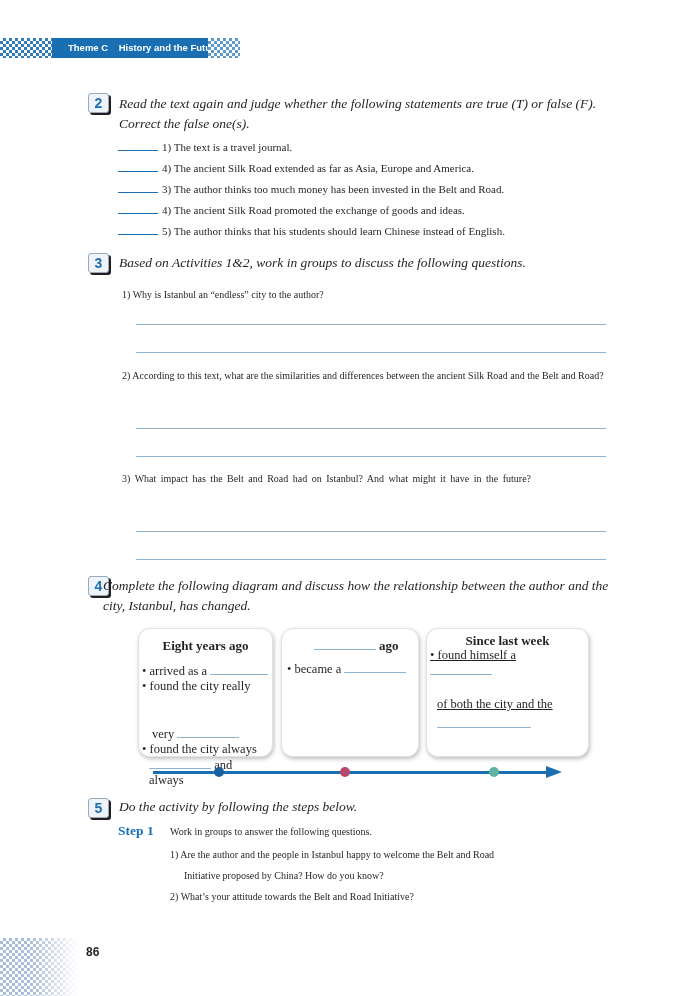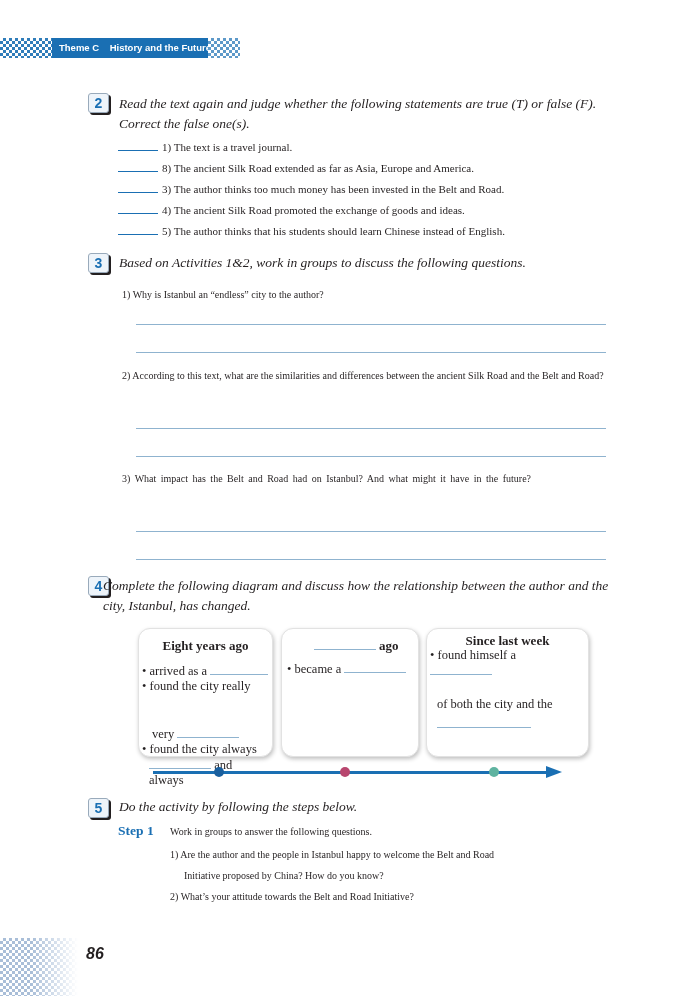--- a/index.html
+++ b/index.html
@@ -20,21 +20,21 @@
     background-position:0 0, 3px 3px;
     opacity:0.9;
   }
   .checker.left { left:0; width:52px; }
   .checker.right { left:208px; width:32px; opacity:0.7; }
   .theme-label {
     position:absolute; left:52px; top:0; height:20px; width:156px;
     background:#1a6fb3; color:#fff;
     font-family:"Liberation Sans", "DejaVu Sans", sans-serif;
     font-weight:bold; font-size:9.5px; line-height:20px;
-    padding-left:7px; box-sizing:border-box; white-space:pre;
+    padding-left:16px; box-sizing:border-box; white-space:pre;
   }
   
   .badge {
     position:absolute; width:19px; height:18px;
     border:1px solid #9ab; border-radius:3px;
     box-shadow:2px 2px 0 #231f20;
     background:#eef4fa;
     color:#1a6fb3; font-family:"Liberation Sans", "DejaVu Sans", sans-serif;
     font-weight:bold; font-size:14px; line-height:18px; text-align:center;
   }
@@ -61,21 +61,21 @@
   .arrowhead {
     position:absolute; left:546px; top:766px; width:0; height:0;
     border-top:6.5px solid transparent; border-bottom:6.5px solid transparent;
     border-left:16px solid #1a6fb3;
   }
   .dot { position:absolute; width:10px; height:10px; border-radius:50%; top:767px; }
   .step-label { position:absolute; left:118px; top:823px; color:#1a6fb3; font-weight:bold; font-size:13.5px; }
   .page-num {
     position:absolute; left:86px; top:945px;
     font-family:"Liberation Sans", "DejaVu Sans", sans-serif;
-    font-style:italic; font-weight:bold; font-size:16px;
+    font-weight:bold; font-size:12px;
   }
   .footer-checker {
     position:absolute; left:0; top:938px; width:78px; height:58px;
     background-image:
       linear-gradient(45deg, #a9bed8 25%, transparent 25%, transparent 75%, #a9bed8 75%),
       linear-gradient(45deg, #a9bed8 25%, transparent 25%, transparent 75%, #a9bed8 75%);
     background-size:6px 6px; background-position:0 0, 3px 3px;
     -webkit-mask-image:linear-gradient(to right, #000 40%, transparent 100%);
             mask-image:linear-gradient(to right, #000 40%, transparent 100%);
   }
@@ -89,21 +89,21 @@
   <div class="checker right"></div>
 </div>
 
 <div class="badge" style="left:88px; top:93px;">2</div>
 <div class="instr" style="left:119px; top:94px; width:510px;">Read the text again and judge whether the following statements are true (T) or false (F). Correct the false one(s).</div>
 
 <div class="tf-item" style="top:138px;">
   <span class="blank-short"></span><span>1) The text is a travel journal.</span>
 </div>
 <div class="tf-item" style="top:159px;">
-  <span class="blank-short"></span><span>8) The ancient Silk Road extended as far as Asia, Europe and America.</span>
+  <span class="blank-short"></span><span>4) The ancient Silk Road extended as far as Asia, Europe and America.</span>
 </div>
 <div class="tf-item" style="top:180px;">
   <span class="blank-short"></span><span>3) The author thinks too much money has been invested in the Belt and Road.</span>
 </div>
 <div class="tf-item" style="top:201px;">
   <span class="blank-short"></span><span>4) The ancient Silk Road promoted the exchange of goods and ideas.</span>
 </div>
 <div class="tf-item" style="top:222px;">
   <span class="blank-short"></span><span>5) The author thinks that his students should learn Chinese instead of English.</span>
 </div>
@@ -142,21 +142,21 @@
   <div class="card-title" style="margin-top:9px; padding-left:12px;">
     <span class="fill" style="width:62px;"></span> <span>ago</span>
   </div>
   <div style="padding:8px 0 0 5px;">
     <div><span>• became a</span> <span class="fill" style="width:62px;"></span></div>
   </div>
 </div>
 
 <div class="card" style="left:426px; width:161px;">
   <div class="card-title" style="margin-top:4px;">Since last week</div>
-  <div style="padding:0 16px 0 3px;">
+  <div style="padding:0 16px 0 3px;text-decoration:underline;">
     <div><span>• found himself a</span> <span class="fill" style="width:62px;"></span></div>
     <div style="padding-left:7px; margin-top:18px;">of both the city and the</div>
     <div style="padding-left:7px; margin-top:4px;"><span class="fill" style="width:94px;"></span></div>
   </div>
 </div>
 
 <div class="timeline"></div>
 <div class="arrowhead"></div>
 <div class="dot" id="dot0" style="left: 214px; background: rgb(26, 95, 158);"></div>
 <div class="dot" id="dot1" style="left: 340px; background: rgb(184, 70, 110);"></div>

